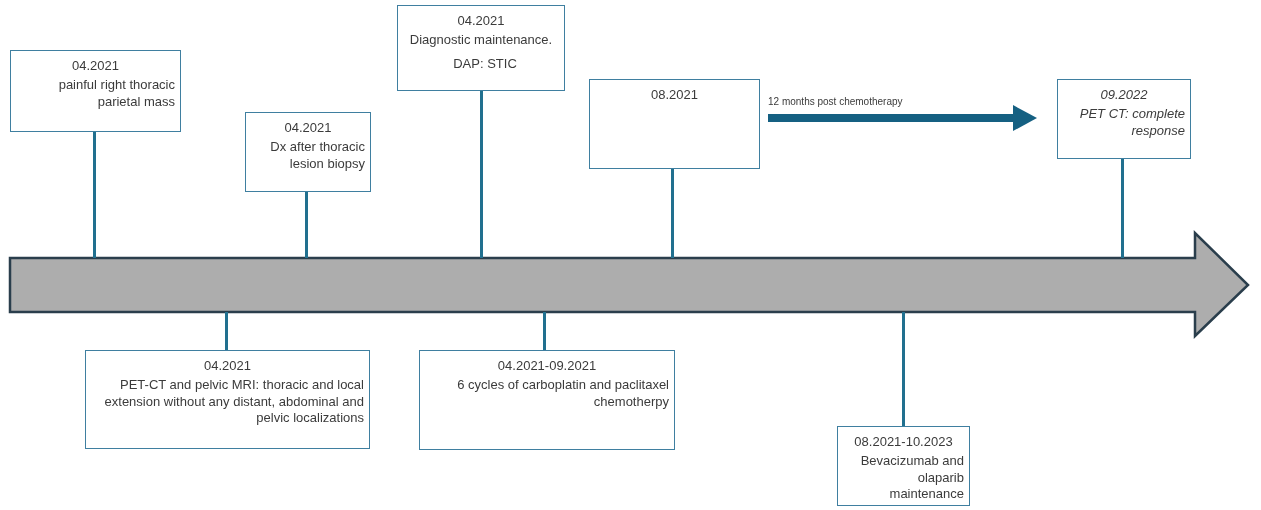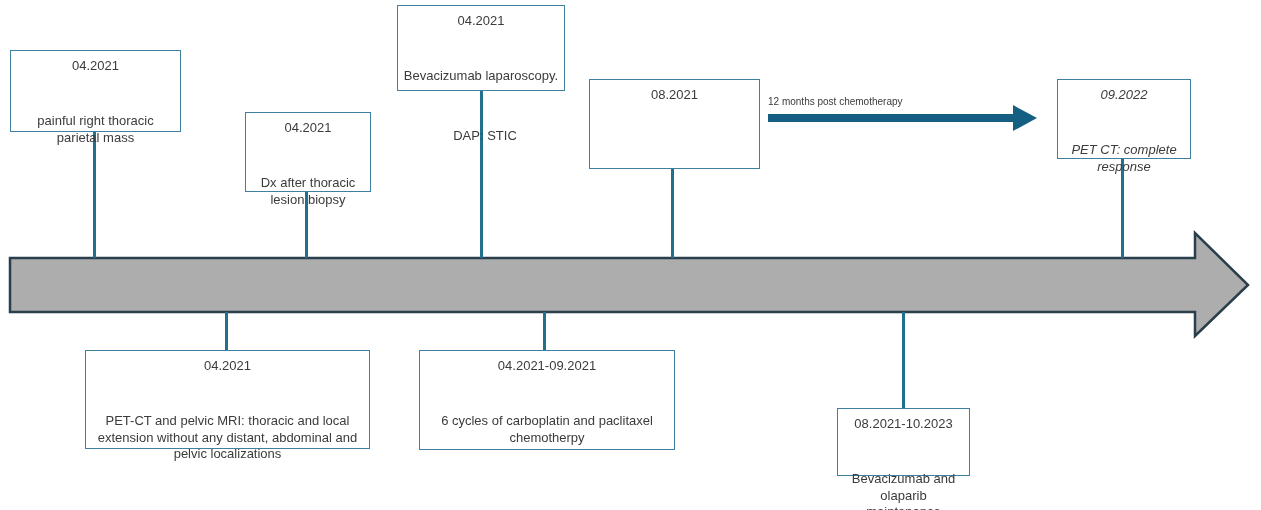--- a/index.html
+++ b/index.html
@@ -15,47 +15,46 @@
     background: #ffffff;
     overflow: hidden;
   }
   
   .event-box {
     position: absolute;
     box-sizing: border-box;
     border: 1.5px solid #3f7fa0;
     background: #ffffff;
     color: #3b3b3b;
-    text-align: center;
+    text-align: right;
     font-size: 13px;
     line-height: 1.25;
     padding: 7px 5px;
     display: flex;
     flex-direction: column;
     align-items: center;
-    gap: 36px;
   }
   .event-date {
     display: block;
     margin-bottom: 3px;
     white-space: nowrap;
   }
   .event-text { display: block; }
   .event-text2 { display: block; margin-top: 7px; margin-left: 8px; }
 
   
   .box-t1 { left: 10px;   top: 50px;  width: 171px; height: 82px; }
   .box-t2 { left: 245px;  top: 112px; width: 126px; height: 80px; }
   .box-t3 { left: 397px;  top: 5px;   width: 168px; height: 86px; }
   .box-t4 { left: 589px;  top: 79px;  width: 171px; height: 90px; }
   .box-t5 { left: 1057px; top: 79px;  width: 134px; height: 80px; font-style: italic; }
   
   .box-b1 { left: 85px;  top: 350px; width: 285px; height: 99px; }
   .box-b2 { left: 419px; top: 350px; width: 256px; height: 100px; }
-  .box-b3 { left: 837px; top: 408px; width: 133px; height: 68px; }
+  .box-b3 { left: 837px; top: 426px; width: 133px; height: 80px; }
 
   
   .connector {
     position: absolute;
     width: 3px;
     background: #21708f;
   }
   .conn-t1 { left: 93px;   top: 132px; height: 126px; }
   .conn-t2 { left: 305px;  top: 192px; height: 66px; }
   .conn-t3 { left: 480px;  top: 91px;  height: 167px; }
@@ -125,21 +124,21 @@
     <span class="event-text">painful right thoracic parietal mass</span>
   </div>
 
   <div class="event-box box-t2">
     <span class="event-date">04.2021</span>
     <span class="event-text">Dx after thoracic lesion biopsy</span>
   </div>
 
   <div class="event-box box-t3">
     <span class="event-date">04.2021</span>
-    <span class="event-text">Bevacizumab laparoscopy.</span>
+    <span class="event-text">Diagnostic maintenance.</span>
     <span class="event-text2">DAP: STIC</span>
   </div>
 
   <div class="event-box box-t4">
     <span class="event-date">08.2021</span>
   </div>
 
   <div class="event-box box-t5">
     <span class="event-date">09.2022</span>
     <span class="event-text">PET CT: complete response</span>

